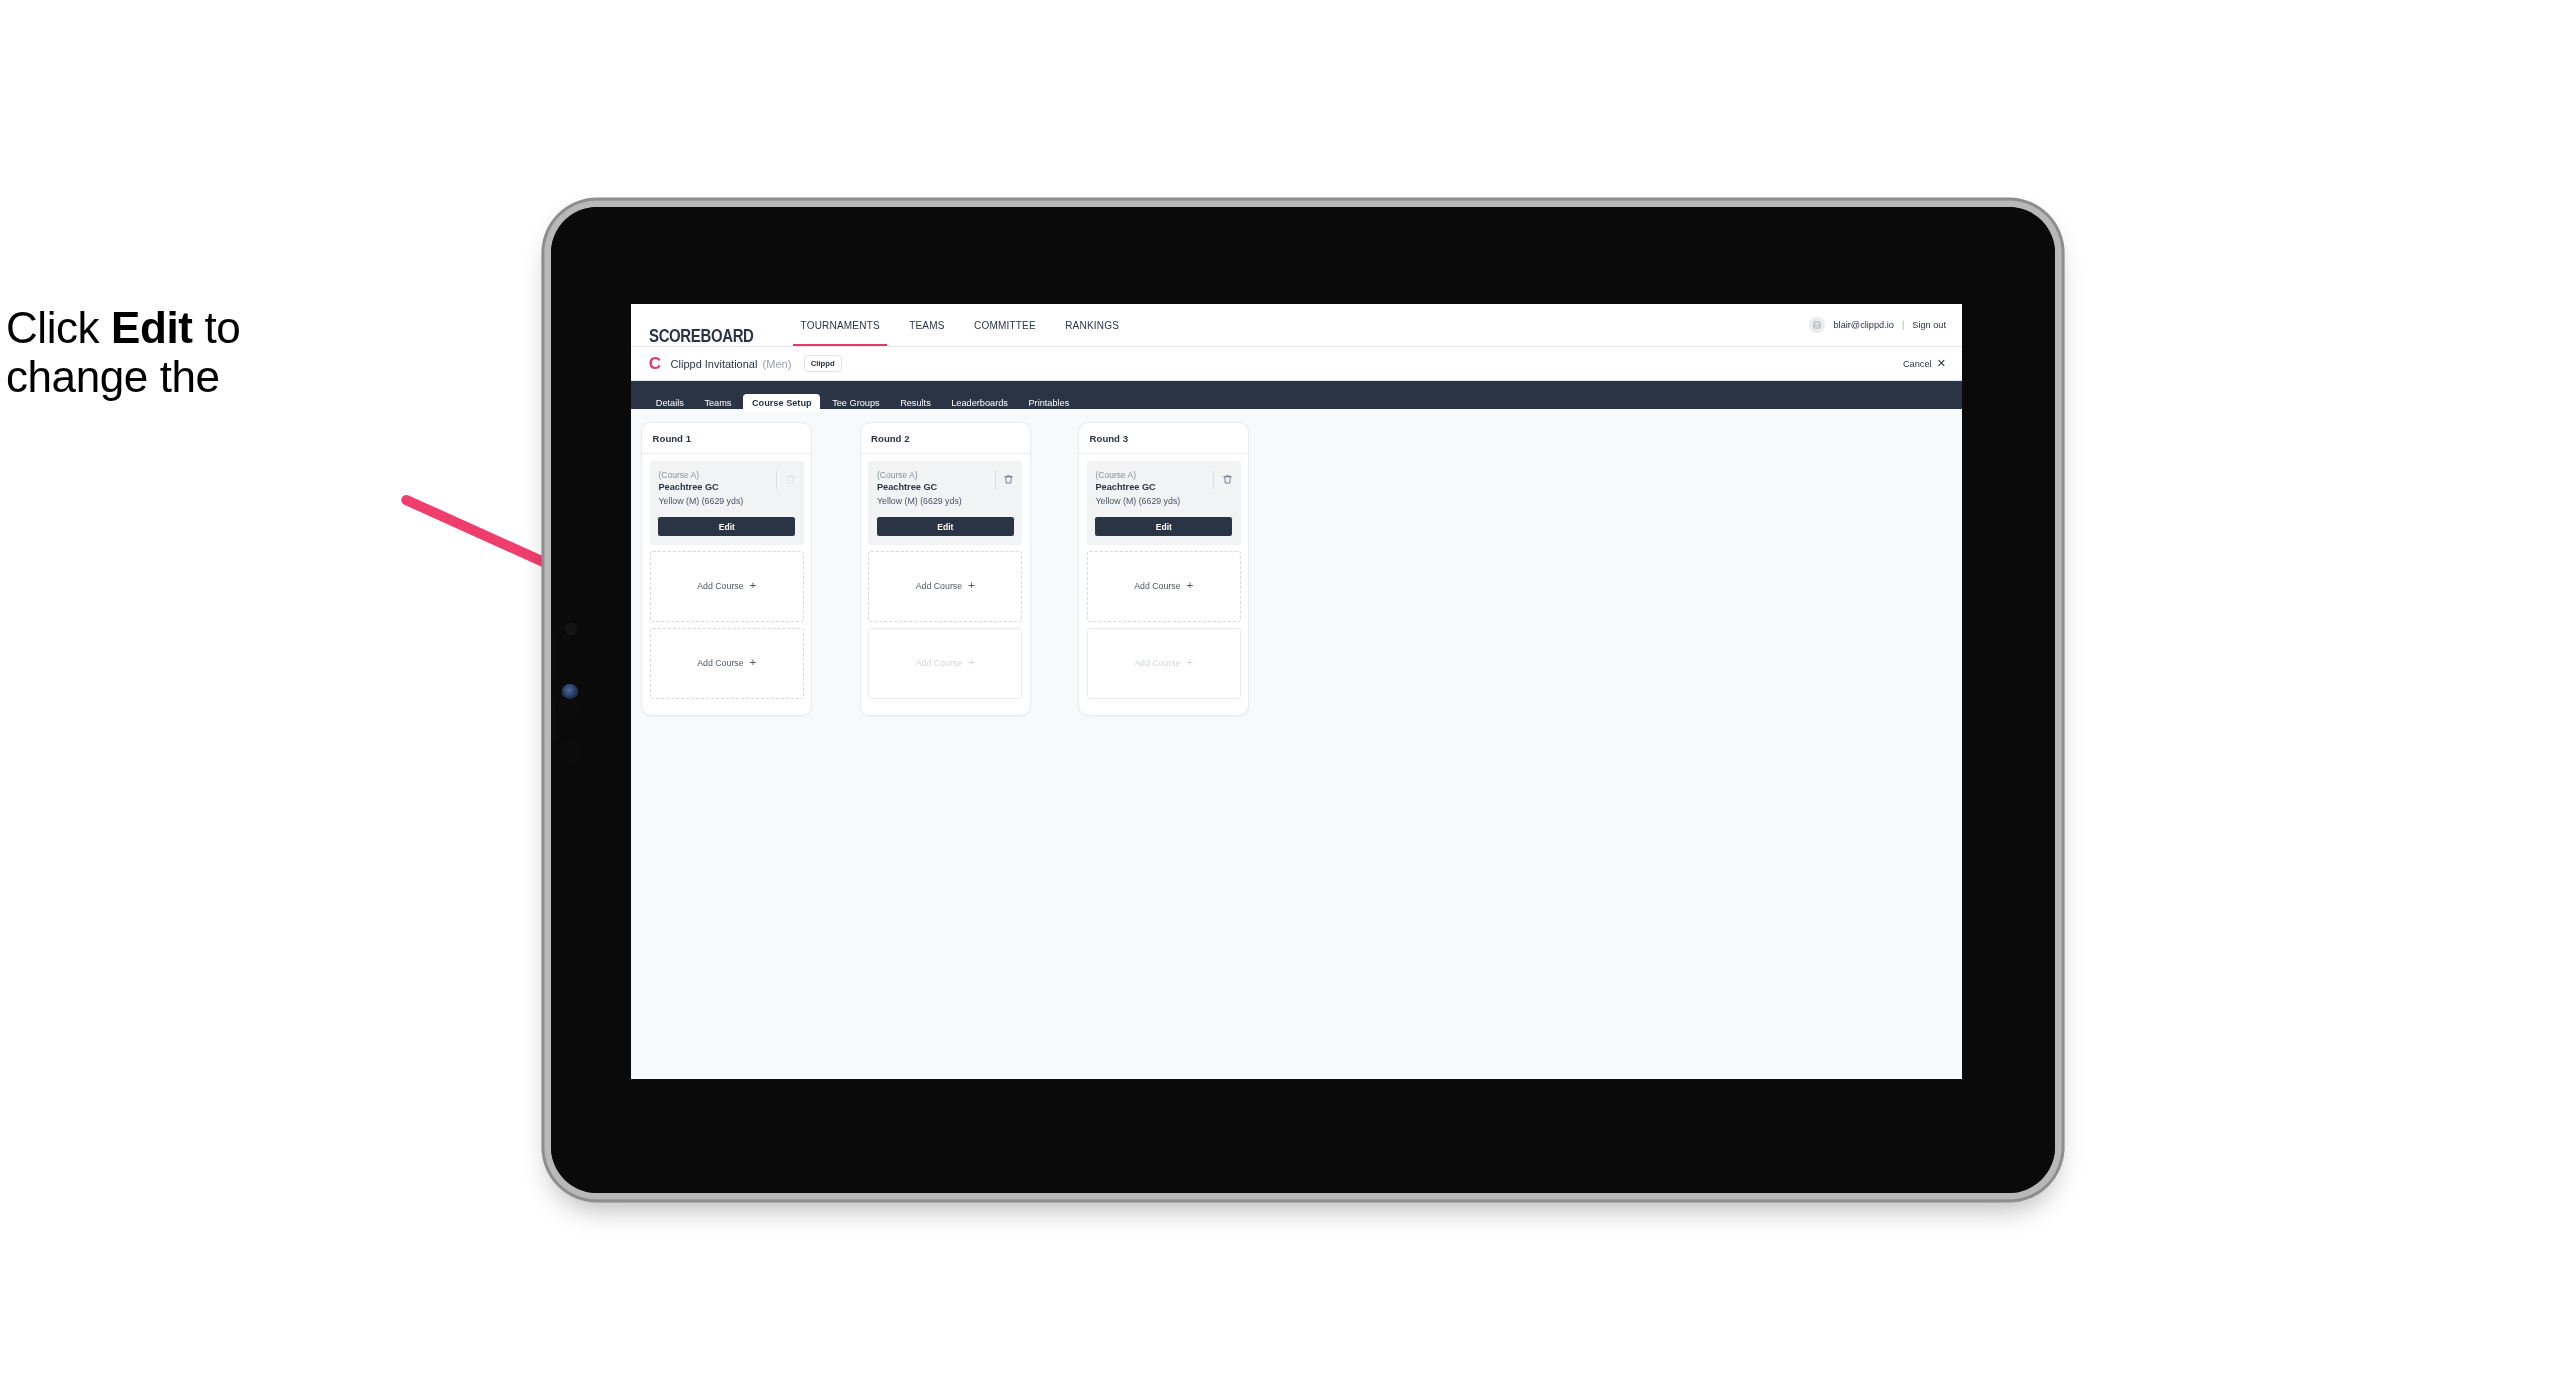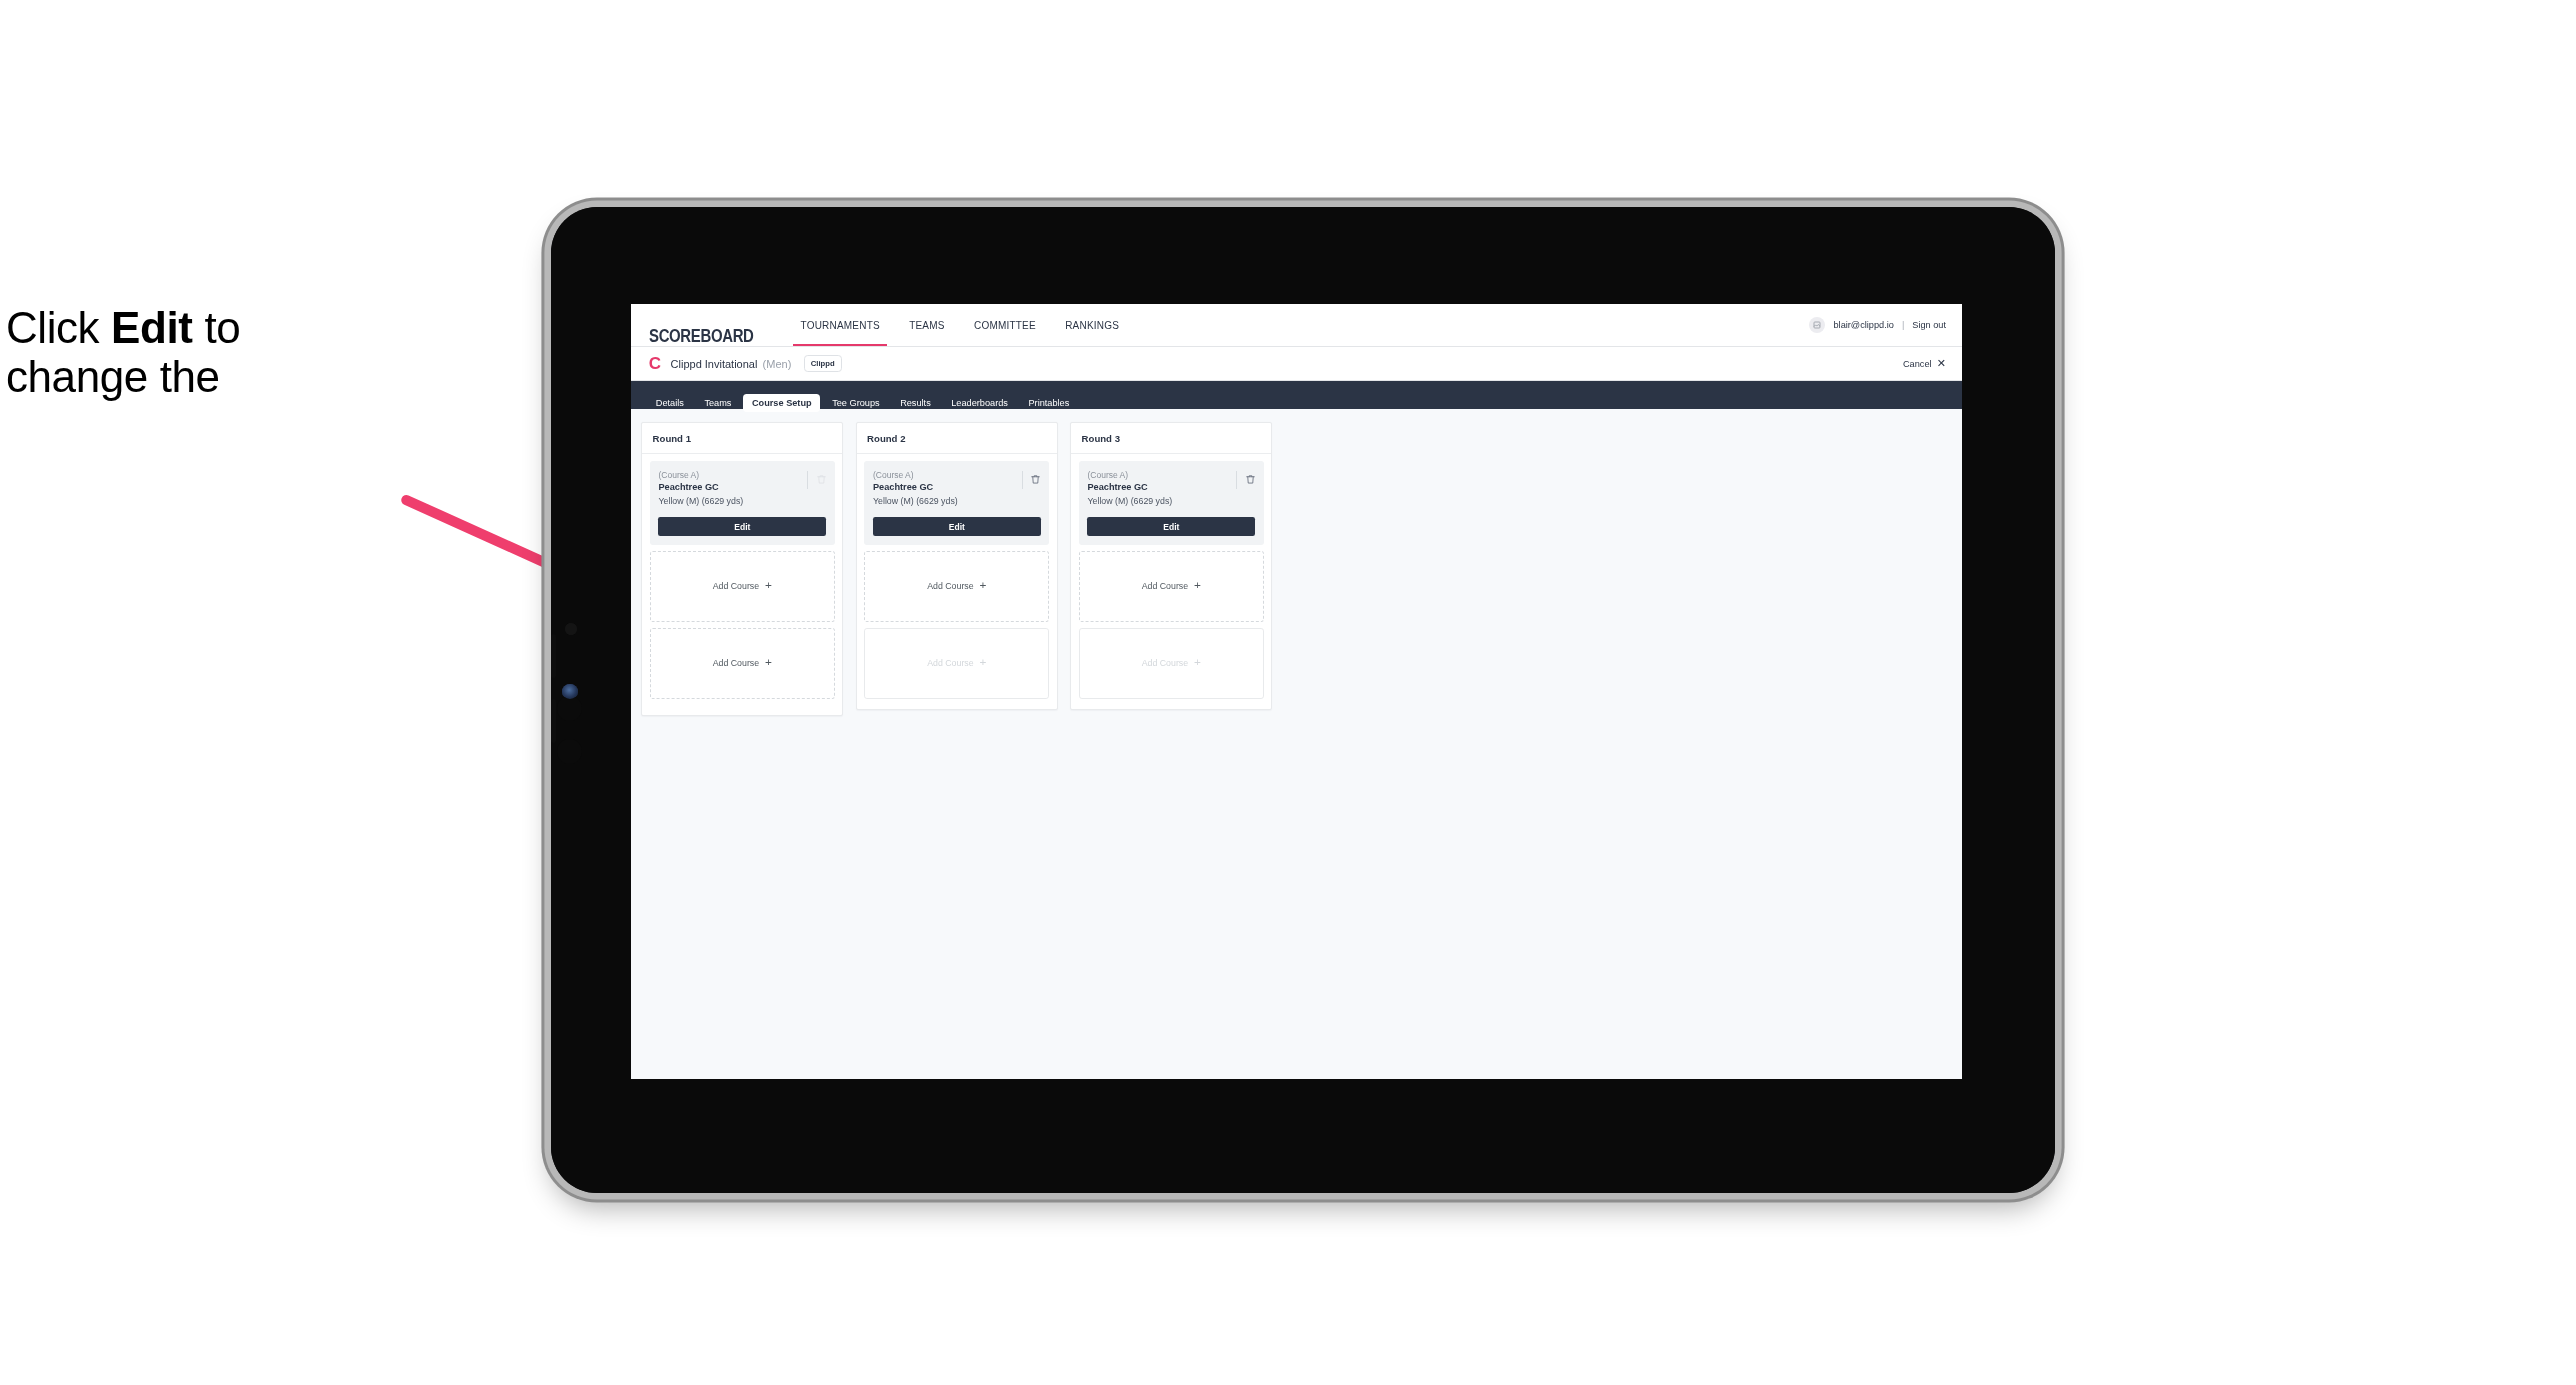--- a/index.html
+++ b/index.html
@@ -115,27 +115,27 @@
   }
   .tab {
     font-size:9.2px; color:#ffffff; padding:4.4px 8.8px; border-radius:3.7px; cursor:pointer; white-space:nowrap;margin-top:16px;
   }
   .tab.active { background:#ffffff; color:#2b3445; font-weight:700; }
 
   
   .content { padding:13.2px 0 0 10.3px; display:flex; gap:12.5px; align-items:flex-start; }
 
   .round-col {
-    width:202px; background:#ffffff;
-    border:0.7px solid #e8eaec; border-radius:2px;
+    width:171px; background:#ffffff;
+    border:0.7px solid #e8eaec; border-radius:10px;
     box-shadow:0 0.7px 1.5px rgba(16,24,40,.04);
     overflow:hidden;
   }
   .round-col.r1 { padding-bottom:10.3px; }
-  .round-col.r2, .round-col.r3 { padding-bottom:5px; }
+  .round-col.r2, .round-col.r3 { padding-bottom:11px;margin-left:35px; }
 
   .round-head {
     padding:9.6px 10.3px 8.8px 10.3px; border-bottom:0.7px solid #ebedef;
     font-size:9.6px; font-weight:700; color:#2b3445;
   }
   .round-body { padding:7.4px 7.4px 0 7.4px; }
 
   .course-card {
     background:#f1f3f5; border-radius:2.9px; padding:8.8px 8.8px 8.8px 8.8px; margin-bottom:5.9px;
     position:relative;

